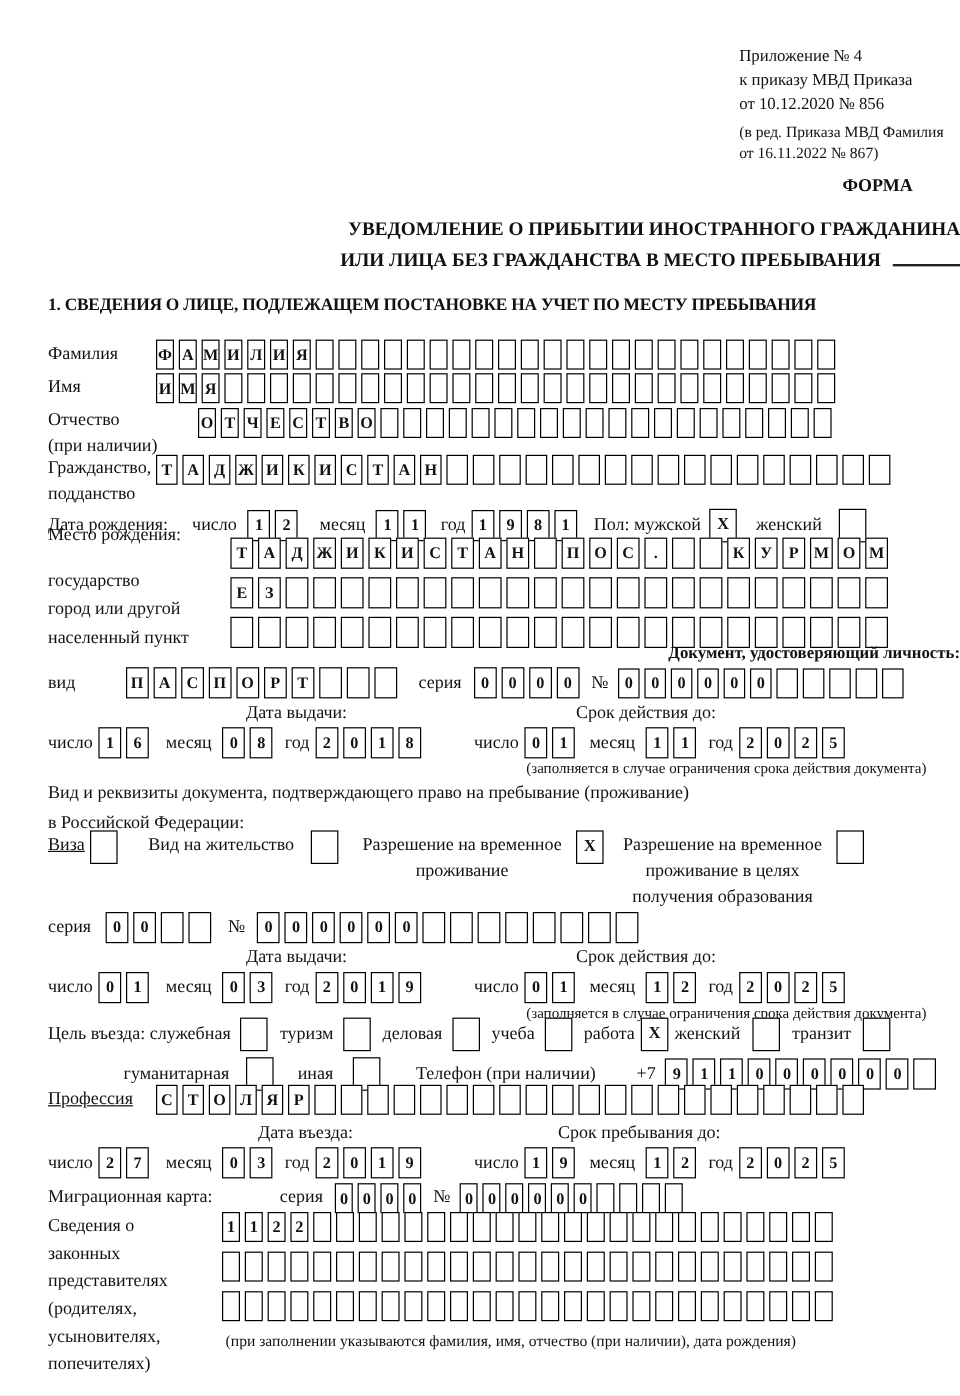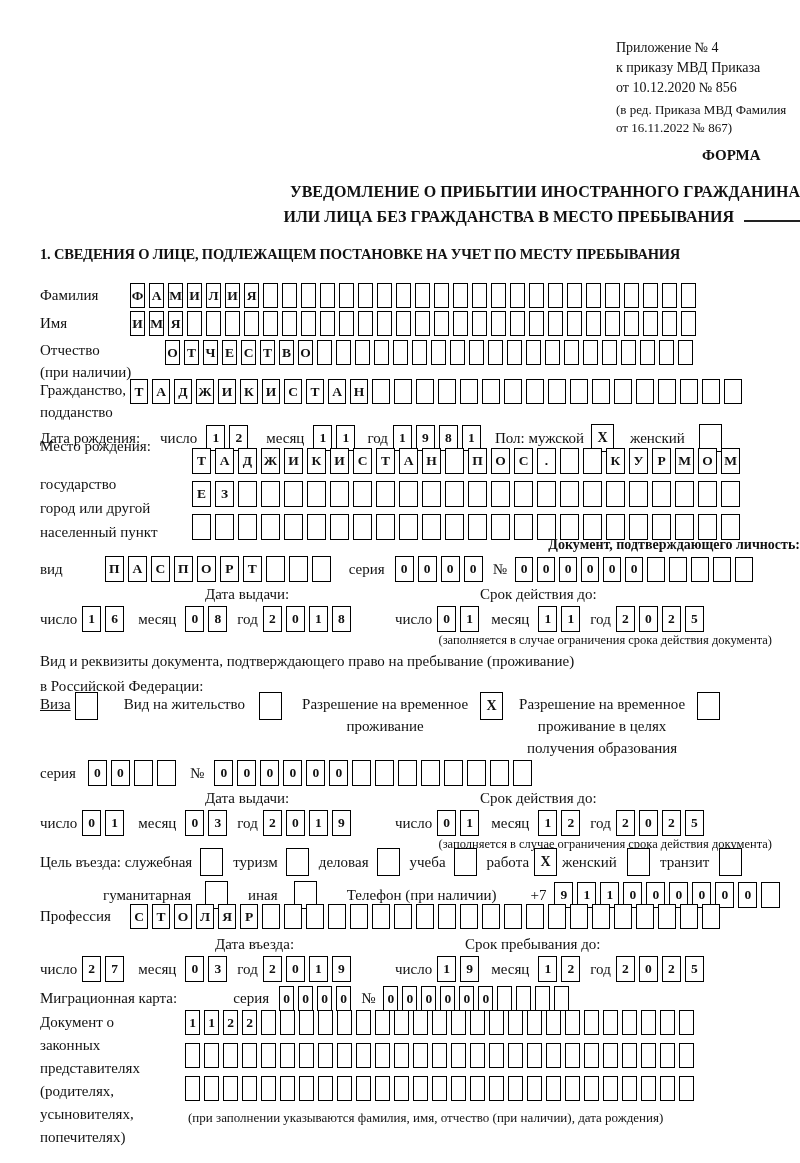--- a/index.html
+++ b/index.html
@@ -284,21 +284,21 @@
       <span class="cell"></span>
       <span class="cell"></span>
       <span class="cell"></span>
       <span class="cell"></span>
       <span class="cell"></span>
       <span class="cell"></span>
       <span class="cell"></span>
       <span class="cell"></span>
     </div>
 
-  <div class="abs center b" style="top:537px;font-size:14px;">Документ, подтверждающего личность:</div>
+  <div class="abs center b" style="top:537px;font-size:14px;">Документ, удостоверяющий личность:</div>
 
   <div class="abs frow" style="left:40px;top:556px;">
     <span class="lbl">вид</span>
     <span class="cells c24" style="margin-left:42px;">
         <span class="cell">П</span>
         <span class="cell">А</span>
         <span class="cell">С</span>
         <span class="cell">П</span>
         <span class="cell">О</span>
         <span class="cell">Р</span>
@@ -495,21 +495,21 @@
         <span class="cell">0</span>
         <span class="cell">0</span>
         <span class="cell">0</span>
         <span class="cell">0</span>
         <span class="cell">0</span>
         <span class="cell">0</span>
         <span class="cell"></span>
       </span>
   </div>
 
-  <div class="abs lbl" style="left:40px;top:908px;">Профессия</div>
+  <div class="abs lbl" style="left:40px;top:908px;text-decoration:underline;">Профессия</div>
   <div class="abs cells c23" style="left:130px;top:904px;">
       <span class="cell">С</span>
       <span class="cell">Т</span>
       <span class="cell">О</span>
       <span class="cell">Л</span>
       <span class="cell">Я</span>
       <span class="cell">Р</span>
       <span class="cell"></span>
       <span class="cell"></span>
       <span class="cell"></span>
@@ -592,21 +592,21 @@
         <span class="cell">0</span>
         <span class="cell">0</span>
         <span class="cell">0</span>
         <span class="cell"></span>
         <span class="cell"></span>
         <span class="cell"></span>
         <span class="cell"></span>
       </span>
   </div>
 
-  <div class="abs lbl" style="left:40px;top:1014px;">Документ о</div>
+  <div class="abs lbl" style="left:40px;top:1014px;">Сведения о</div>
   <div class="abs lbl" style="left:40px;top:1037px;">законных</div>
   <div class="abs lbl" style="left:40px;top:1060px;">представителях</div>
   <div class="abs lbl" style="left:40px;top:1083px;">(родителях,</div>
   <div class="abs lbl" style="left:40px;top:1106px;">усыновителях,</div>
   <div class="abs lbl" style="left:40px;top:1129px;">попечителях)</div>
   <div class="abs cells c21" style="left:185px;top:1010px;">
       <span class="cell">1</span>
       <span class="cell">1</span>
       <span class="cell">2</span>
       <span class="cell">2</span>

